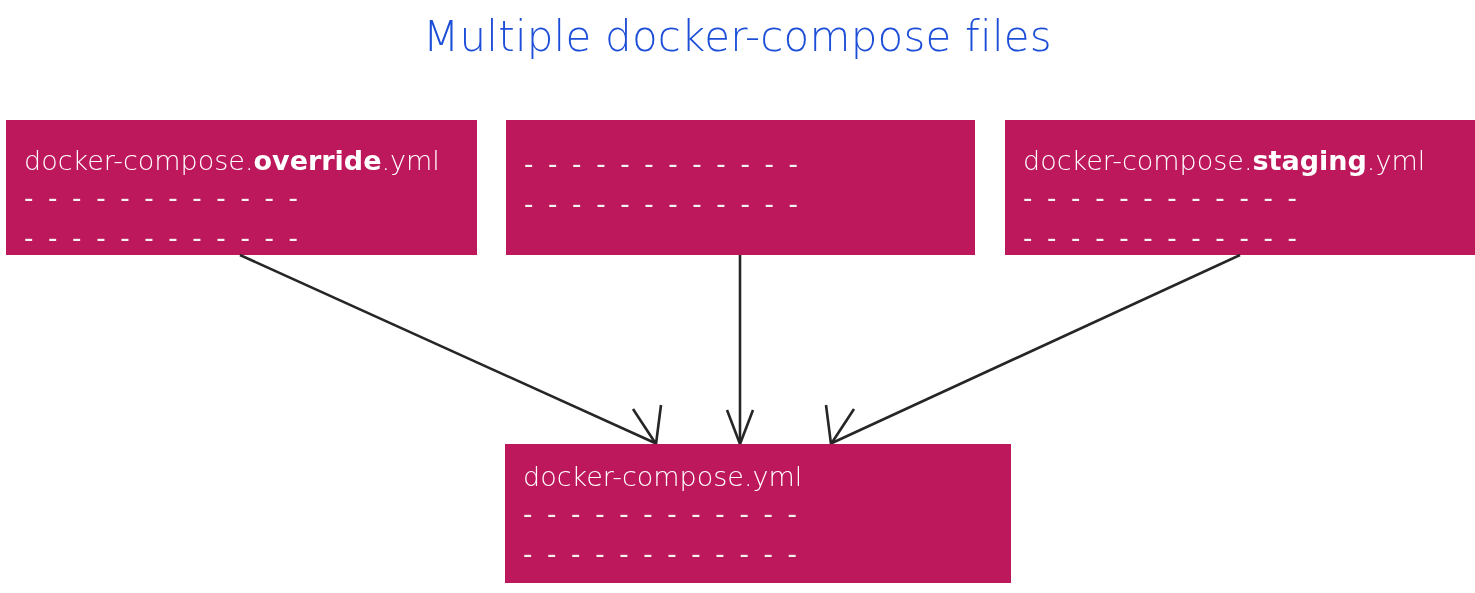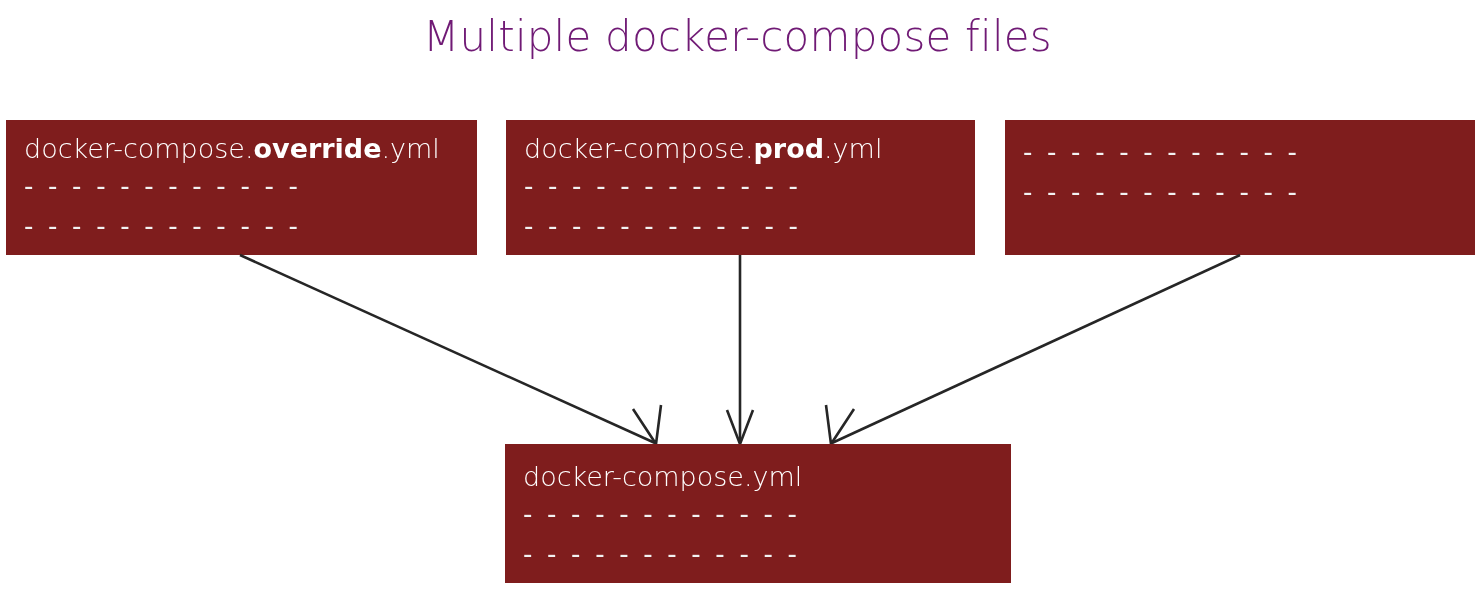--- a/index.html
+++ b/index.html
@@ -26,30 +26,30 @@
 
   #page-title {
     position: absolute;
     left: 0;
     top: 12px;
     width: 1475px;
     text-align: center;
     font-size: 42px;
     font-weight: 300;
     letter-spacing: 0.2px;
-    color: #701a75;
+    color: #1d4ed8;
     font-family: "DejaVu Sans", "Liberation Sans", sans-serif;
     white-space: nowrap;
   }
 
   .file-box {
     position: absolute;
-    background: #7f1d1d;
+    background: #be185d;
     box-sizing: border-box;
-    padding: 12px 0 0 18px;
+    padding: 24px 0 0 18px;
     overflow: hidden;
   }
 
   .file-name {
     font-size: 27px;
     font-weight: 300;
     color: #ffffff;
     line-height: 34px;
     white-space: nowrap;
     font-family: "DejaVu Sans", "Liberation Sans", sans-serif;
@@ -86,26 +86,26 @@
 
   <div id="page-title">Multiple docker-compose files</div>
 
   <div class="file-box" style="left:6px; top:120px; width:471px; height:135px;">
     <div class="file-name"><span>docker-compose.</span><b>override</b><span>.yml</span></div>
     <div class="dash-line">- - - - - - - - - - - -</div>
     <div class="dash-line">- - - - - - - - - - - -</div>
   </div>
 
   <div class="file-box" style="left:506px; top:120px; width:469px; height:135px;">
-    <div class="file-name"><span>docker-compose.</span><b>prod</b><span>.yml</span></div>
     <div class="dash-line">- - - - - - - - - - - -</div>
     <div class="dash-line">- - - - - - - - - - - -</div>
   </div>
 
   <div class="file-box" style="left:1005px; top:120px; width:470px; height:135px;">
+    <div class="file-name"><span>docker-compose.</span><b>staging</b><span>.yml</span></div>
     <div class="dash-line">- - - - - - - - - - - -</div>
     <div class="dash-line">- - - - - - - - - - - -</div>
   </div>
 
   <svg id="arrow-layer" viewBox="0 0 1475 593">
     <g stroke="#262626" stroke-width="2.6" fill="none" stroke-linecap="butt">
       <line x1="240" y1="255" x2="655" y2="443"></line>
       <line x1="740" y1="255" x2="740" y2="443"></line>
       <line x1="1240" y1="255" x2="832" y2="443"></line>
     </g>

